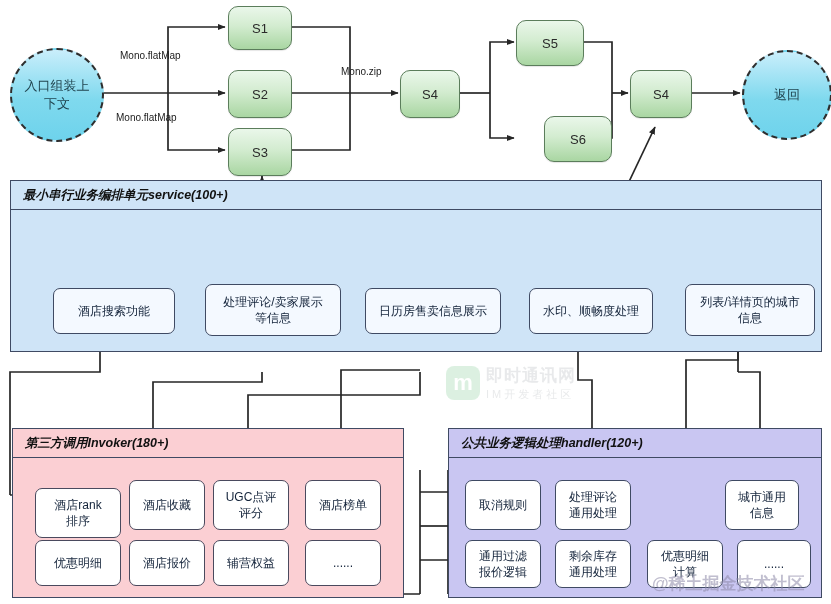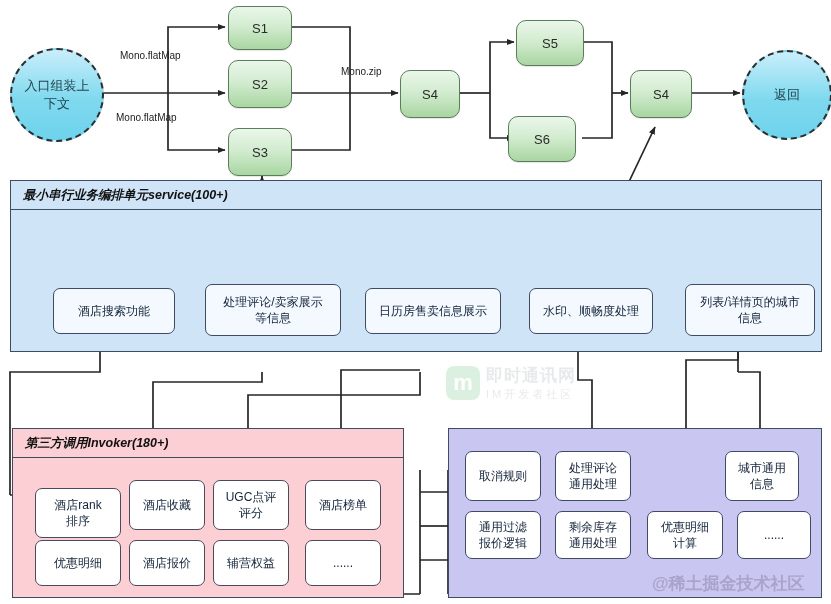--- a/index.html
+++ b/index.html
@@ -135,33 +135,33 @@
     </div>
   </div>
 
   <div class="circ" style="left:742px;top:50px;width:86px;height:86px;">
     <span>返回</span>
   </div>
 
   <div class="sbox" style="left:228px;top:6px;width:62px;height:42px;">
     <span>S1</span>
   </div>
-  <div class="sbox" style="left:228px;top:60px;width:62px;height:46px;">
+  <div class="sbox" style="left:228px;top:70px;width:62px;height:46px;">
     <span>S2</span>
   </div>
   <div class="sbox" style="left:228px;top:128px;width:62px;height:46px;">
     <span>S3</span>
   </div>
   <div class="sbox" style="left:400px;top:70px;width:58px;height:46px;">
     <span>S4</span>
   </div>
   <div class="sbox" style="left:516px;top:20px;width:66px;height:44px;">
     <span>S5</span>
   </div>
-  <div class="sbox" style="left:508px;top:116px;width:66px;height:44px;align-items:center;">
+  <div class="sbox" style="left:544px;top:116px;width:66px;height:44px;align-items:center;">
     <span>S6</span>
   </div>
   <div class="sbox" style="left:630px;top:70px;width:60px;height:46px;">
     <span>S4</span>
   </div>
 
   <div class="elabel" style="left:120px;top:50px;">
     <span>Mono.flatMap</span>
   </div>
   <div class="elabel" style="left:116px;top:112px;">
@@ -242,20 +242,23 @@
       <div class="leaf" style="left:200px;top:82px;width:74px;height:44px;">
         <span>辅营权益</span>
       </div>
       <div class="leaf" style="left:292px;top:82px;width:74px;height:44px;">
         <span>......</span>
       </div>
     </div>
   </div>
 
   <div class="panel panel-handler" style="left:448px;top:428px;width:372px;height:168px;">
+    <div class="phead">
+      <span>公共业务逻辑处理handler(120+)</span>
+    </div>
     <div class="pbody" style="height:138px;">
 
       <div class="leaf" style="left:16px;top:22px;width:74px;height:48px;">
         <span>取消规则</span>
       </div>
       <div class="leaf" style="left:106px;top:22px;width:74px;height:48px;">
         <div>
           <div>处理评论</div>
           <div>通用处理</div>
         </div>

